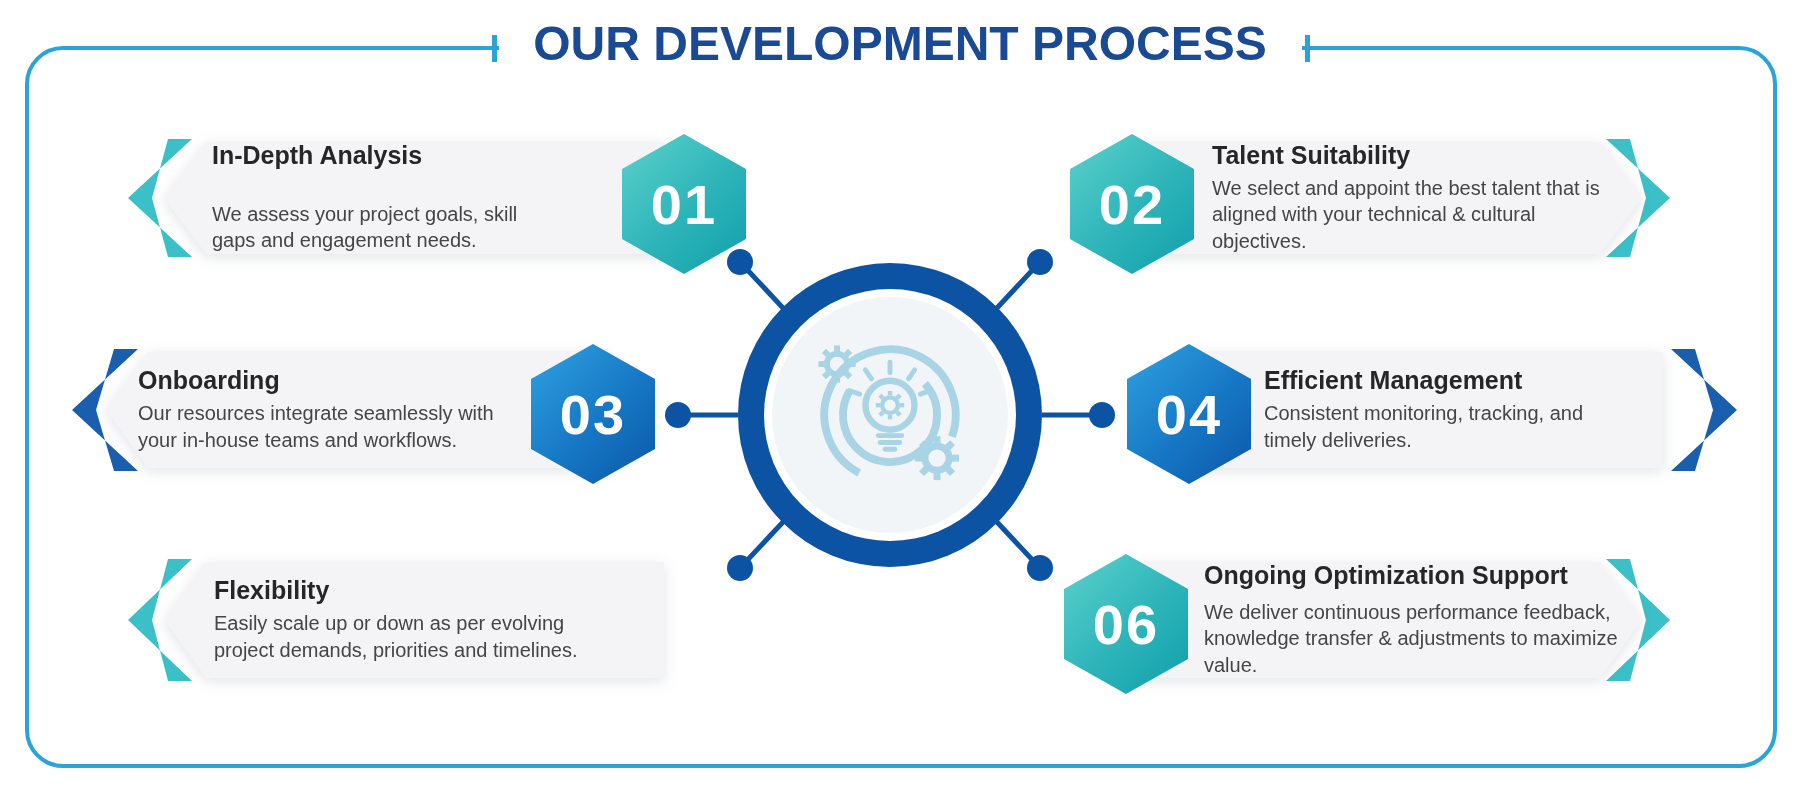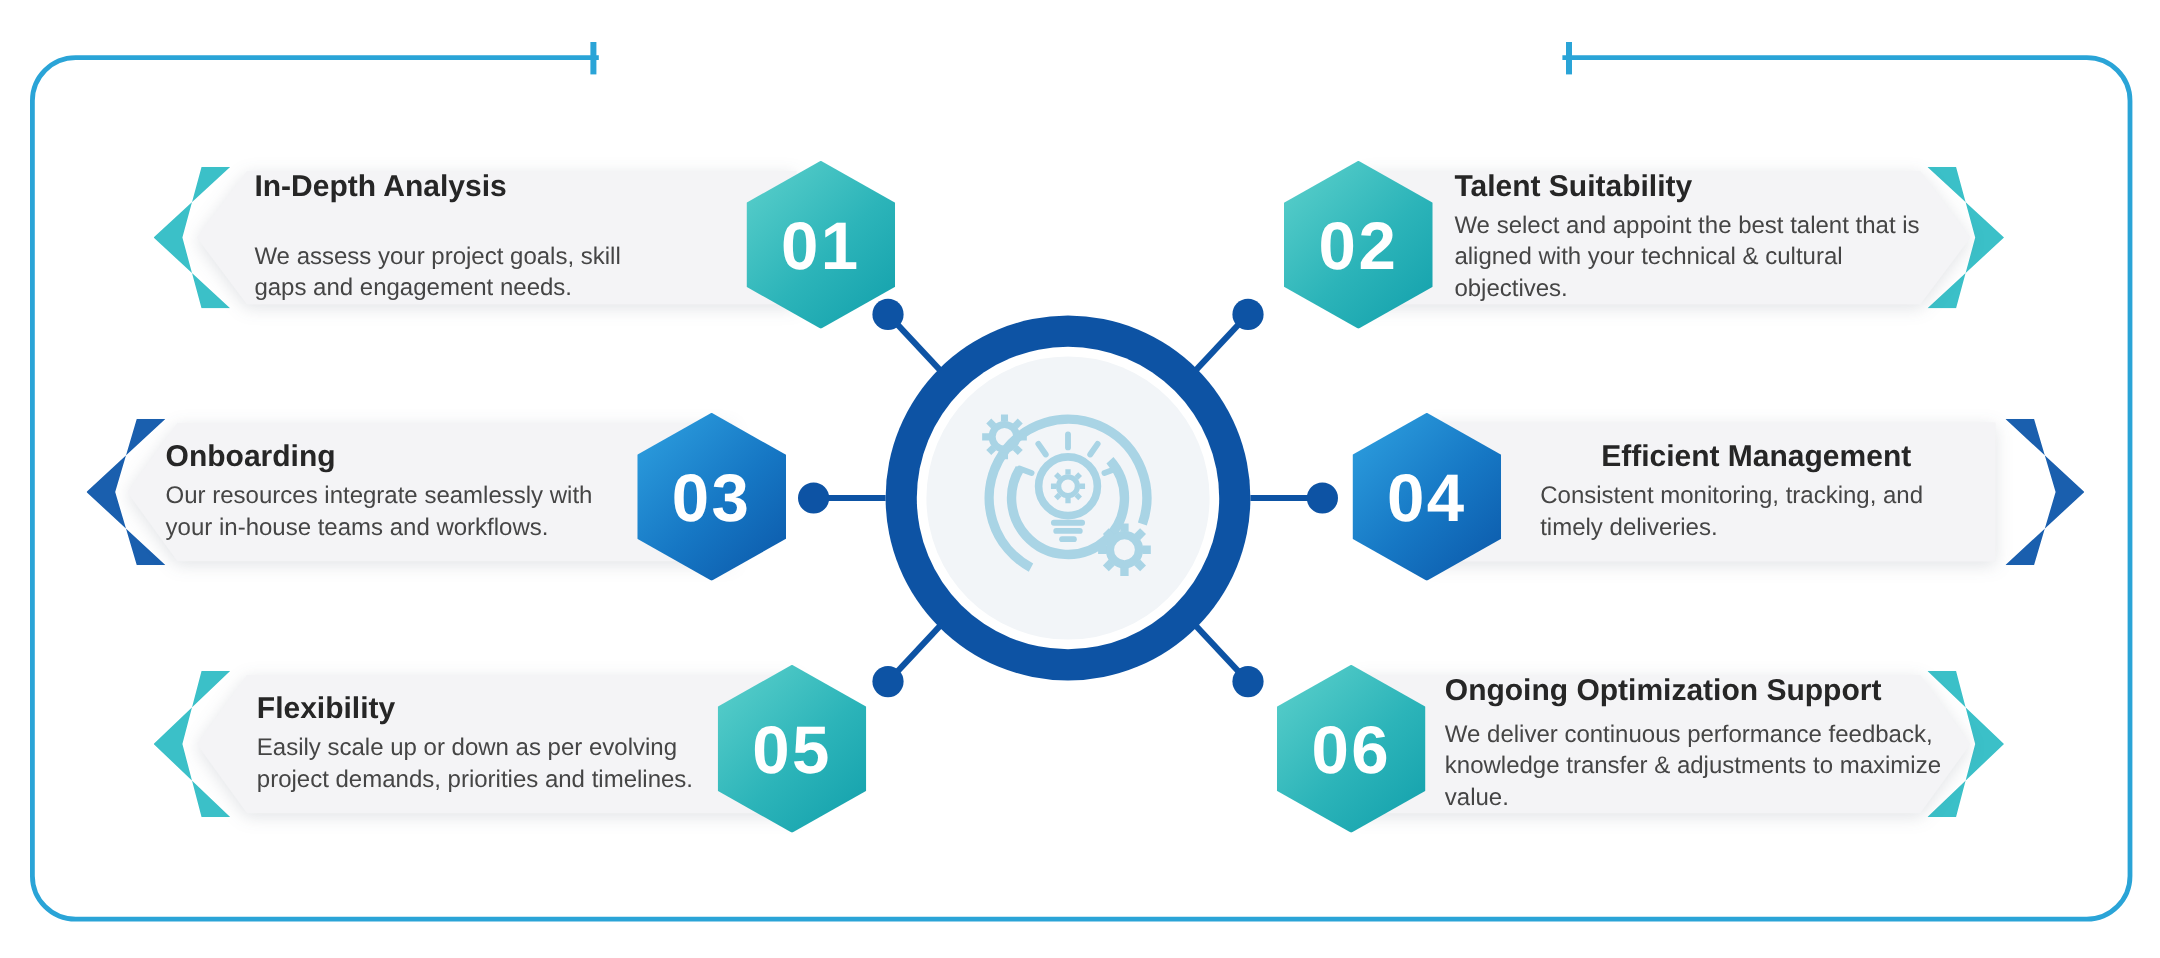--- a/index.html
+++ b/index.html
@@ -44,21 +44,21 @@
   
   .b1s{left:164px;top:142px;width:500px;height:112px;} .b1s .strip{padding-left:48px;gap:25px;}
   .b1c{left:128px;top:139px;width:64px;height:118px;}
   .b1h{left:622px;top:134px;}
   .b2s{left:1136px;top:142px;width:506px;height:112px;} .b2s .strip{padding-left:76px;}
   .b2c{left:1606px;top:139px;width:64px;height:118px;}
   .b2h{left:1070px;top:134px;}
   .b3s{left:106px;top:352px;width:504px;height:116px;} .b3s .strip{padding-left:32px;}
   .b3c{left:72px;top:349px;width:66px;height:122px;}
   .b3h{left:531px;top:344px;}
-  .b4s{left:1190px;top:352px;width:473px;height:116px;} .b4s .strip{padding-left:74px;align-items:center;}
+  .b4s{left:1190px;top:352px;width:473px;height:116px;} .b4s .strip{padding-left:74px;}
   .b4c{left:1671px;top:349px;width:66px;height:122px;}
   .b4h{left:1127px;top:344px;}
   .b5s{left:164px;top:562px;width:500px;height:116px;} .b5s .strip{padding-left:50px;}
   .b5c{left:128px;top:559px;width:64px;height:122px;}
   .b5h{left:598px;top:554px;}
   .b6s{left:1130px;top:562px;width:512px;height:116px;} .b6s .strip{padding-left:74px;justify-content:space-between;}
   .b6c{left:1606px;top:559px;width:64px;height:122px;}
   .b6h{left:1064px;top:554px;}
 
   .w1{max-width:345px;} .w2{max-width:415px;} .w3{max-width:385px;}
@@ -74,20 +74,21 @@
 </style>
 </head>
 <body>
 
 <div class="canvas">
 
   <div class="frame"></div>
   <div class="frame-gap"></div>
   <div class="tick tick-l"></div>
   <div class="tick tick-r"></div>
+  <div class="title">OUR DEVELOPMENT PROCESS</div>
 
   <svg class="connectors" viewBox="0 0 1800 798">
     <g stroke="#0d53a4" stroke-width="5">
       <line x1="738" y1="415" x2="678" y2="415"></line>
       <line x1="1042" y1="415" x2="1102" y2="415"></line>
       <line x1="783" y1="308" x2="740" y2="262"></line>
       <line x1="997" y1="308" x2="1040" y2="262"></line>
       <line x1="783" y1="522" x2="740" y2="568"></line>
       <line x1="997" y1="522" x2="1040" y2="568"></line>
     </g>
@@ -209,23 +210,20 @@
     <span class="num">04</span>
   </div>
 
   <div class="chev chev-left teal b5c"></div>
   <div class="strip-wrap b5s">
     <div class="strip tip-left">
       <div class="step-title w5">Flexibility</div>
       <div class="step-desc w5">Easily scale up or down as per evolving project demands, priorities and timelines.</div>
     </div>
   </div>
-  <div class="hex teal b5h">
-    <span class="num">05</span>
-  </div>
 
   <div class="chev chev-right teal b6c"></div>
   <div class="strip-wrap b6s">
     <div class="strip tip-right">
       <div class="step-title w6">Ongoing Optimization Support</div>
       <div class="step-desc w6">We deliver continuous performance feedback, knowledge transfer &amp; adjustments to maximize value.</div>
     </div>
   </div>
   <div class="hex teal b6h">
     <span class="num">06</span>

